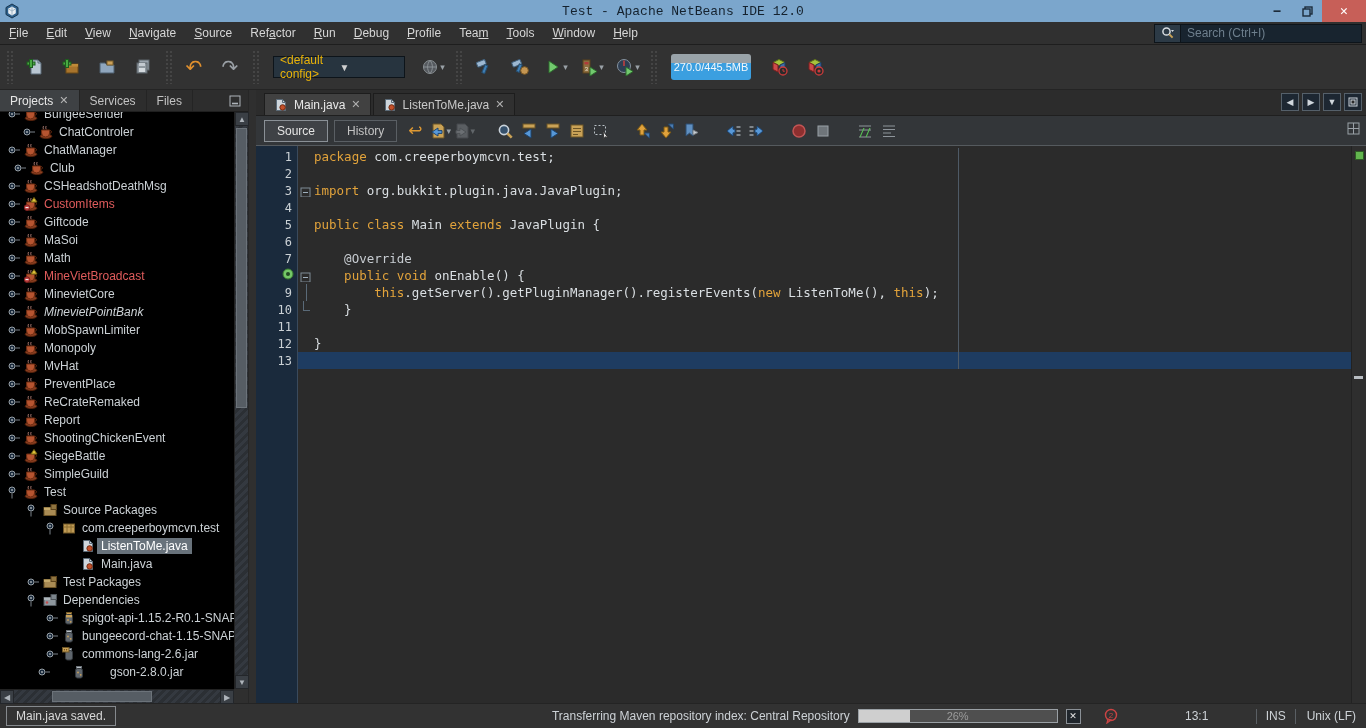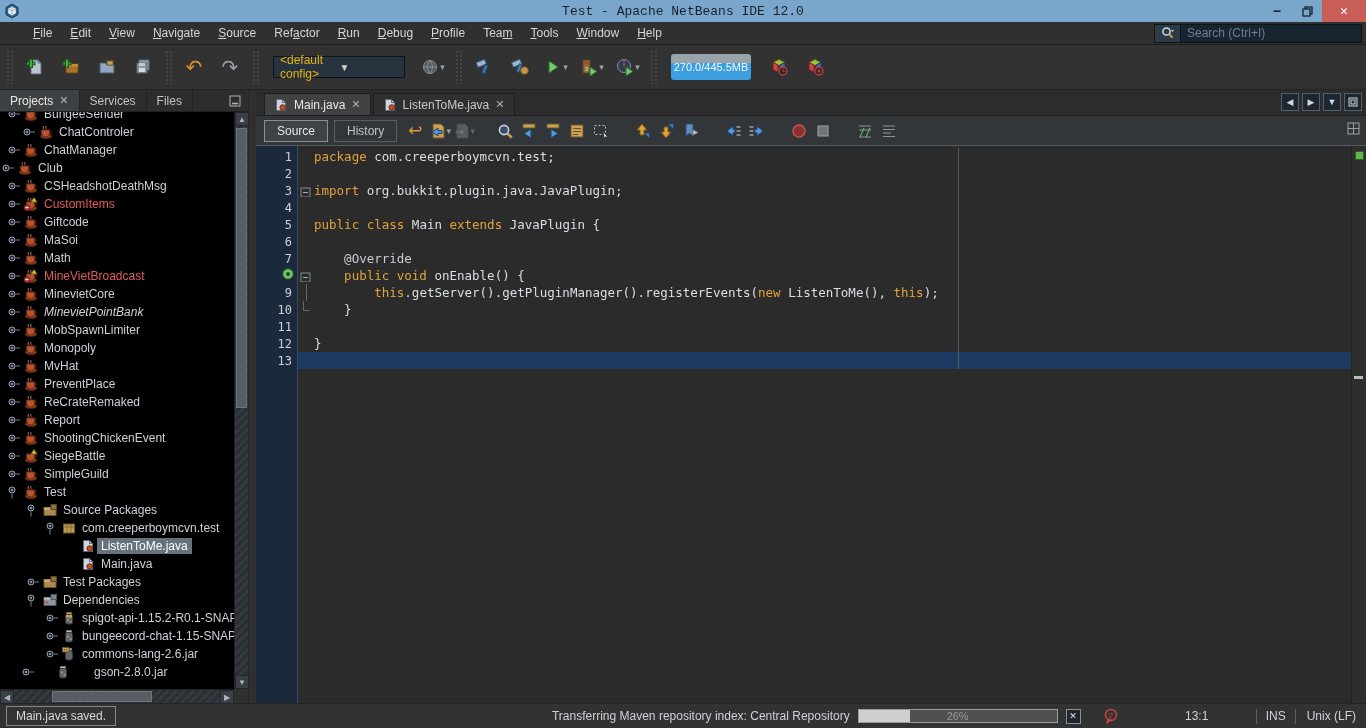--- a/index.html
+++ b/index.html
@@ -9,21 +9,21 @@
 
   
   .titlebar { height:22px; background:#7ba6cc; display:flex; align-items:center; position:relative; flex:0 0 auto;font-family:Liberation Mono, monospace; }
   .tb-logo { margin-left:4px; display:flex; }
   .tb-title { position:absolute; left:0; right:0; text-align:center; font-size:13px; color:#15222e; }
   .tb-controls { margin-left:auto; display:flex; align-items:center; height:100%; z-index:2; }
   .tb-min,.tb-restore { width:30px; height:100%; display:flex; align-items:center; justify-content:center; color:#1c2b3a; font-weight:bold; }
   .tb-close { width:44px; height:100%; background:#c75f58; color:#fff; display:flex; align-items:center; justify-content:center; font-size:13px; }
 
   
-  .menubar { height:23px; background:#303030; border-bottom:1px solid #1e1e1e; display:flex; align-items:center; padding-left:24px; flex:0 0 auto; }
+  .menubar { height:23px; background:#303030; border-bottom:1px solid #1e1e1e; display:flex; align-items:center; padding-left:0; flex:0 0 auto; }
   .menu-item { color:#d6d6d6; font-size:12px; padding:2px 9px; }
   .menu-item u { text-decoration:underline; }
   .search-box { margin-left:auto; margin-right:4px; width:208px; height:19px; background:#18242f; border:1px solid #0d141a; display:flex; align-items:center; }
   .search-icon-cell { width:26px; height:100%; background:#2c3a46; display:flex; align-items:center; justify-content:center; border-right:1px solid #0d141a; }
   .search-input { flex:1; background:transparent; border:none; outline:none; color:#8fa0ae; font-size:12px; padding:0 6px; font-family:"Liberation Sans",sans-serif; }
   .search-input::placeholder { color:#6e7f8d; }
 
   
   .toolbar { height:45px; background:#323232; border-bottom:1px solid #242424; display:flex; align-items:center; flex:0 0 auto; }
   .tb-grip { width:7px; height:34px; margin:0 6px; background-image:radial-gradient(#454545 28%, transparent 30%); background-size:4px 4px; }
@@ -370,21 +370,21 @@
                 <span class="ticon">
                   <svg width="14" height="14" viewBox="0 0 14 14">
                     <ellipse cx="7" cy="11.3" rx="5.8" ry="2.2" fill="#8a3e20" stroke="#55220c"></ellipse>
                     <path d="M2.6 5h8v3a4 4 0 0 1-8 0z" fill="#b65430" stroke="#6e2d12"></path>
                     <path d="M10.6 5.6c2.2-.5 2.8 2.6 0 2.7" fill="none" stroke="#6e2d12"></path>
                     <path d="M4.6 1c-.6 1.1-.6 2.1 0 3.2M7.2 1c-.6 1.1-.6 2.1 0 3.2" stroke="#b58178" fill="none"></path>
                   </svg>
                 </span>
                 <span class="tlabel">ChatManager</span>
               </div>
-              <div class="tree-row" style="padding-left: 0;">
+              <div class="tree-row" style="padding-left: 12px;">
                 <span class="handle">
                   <svg width="14" height="14" viewBox="0 0 14 14">
                     <circle cx="5" cy="7" r="3" fill="#1a2a3c" stroke="#98a0a6"></circle>
                     <circle cx="5" cy="7" r="1.1" fill="#98a0a6"></circle>
                     <path d="M8.5 7h5" stroke="#707density"></path>
                     <path d="M8.5 7h4.5" stroke="#7a828a"></path>
                   </svg>
                 </span>
                 <span class="ticon">
                   <svg width="14" height="14" viewBox="0 0 14 14">
@@ -890,21 +890,21 @@
                   <svg width="14" height="14" viewBox="0 0 14 14">
                     <rect x="4.5" y="1.5" width="5" height="2" fill="#b9c0c6" stroke="#6b7278"></rect>
                     <rect x="3.5" y="3.5" width="7" height="9.5" rx="2" fill="#5f666d" stroke="#34393e"></rect>
                     <rect x="0.5" y="0.5" width="6.5" height="4.5" fill="#caa257" stroke="#6d5526"></rect>
                     <circle cx="2.4" cy="2.7" r=".7" fill="#6d4a16"></circle>
                     <circle cx="4.6" cy="2.7" r=".7" fill="#6d4a16"></circle>
                   </svg>
                 </span>
                 <span class="tlabel">commons-lang-2.6.jar</span>
               </div>
-              <div class="tree-row" style="padding-left: 20px; gap: 18px;">
+              <div class="tree-row" style="padding-left: 36px; gap: 18px;">
                 <span class="handle">
                   <svg width="14" height="14" viewBox="0 0 14 14">
                     <circle cx="5" cy="7" r="3" fill="#1a2a3c" stroke="#98a0a6"></circle>
                     <circle cx="5" cy="7" r="1.1" fill="#98a0a6"></circle>
                     <path d="M8.5 7h5" stroke="#707density"></path>
                     <path d="M8.5 7h4.5" stroke="#7a828a"></path>
                   </svg>
                 </span>
                 <span class="ticon">
                   <svg width="14" height="14" viewBox="0 0 14 14">

